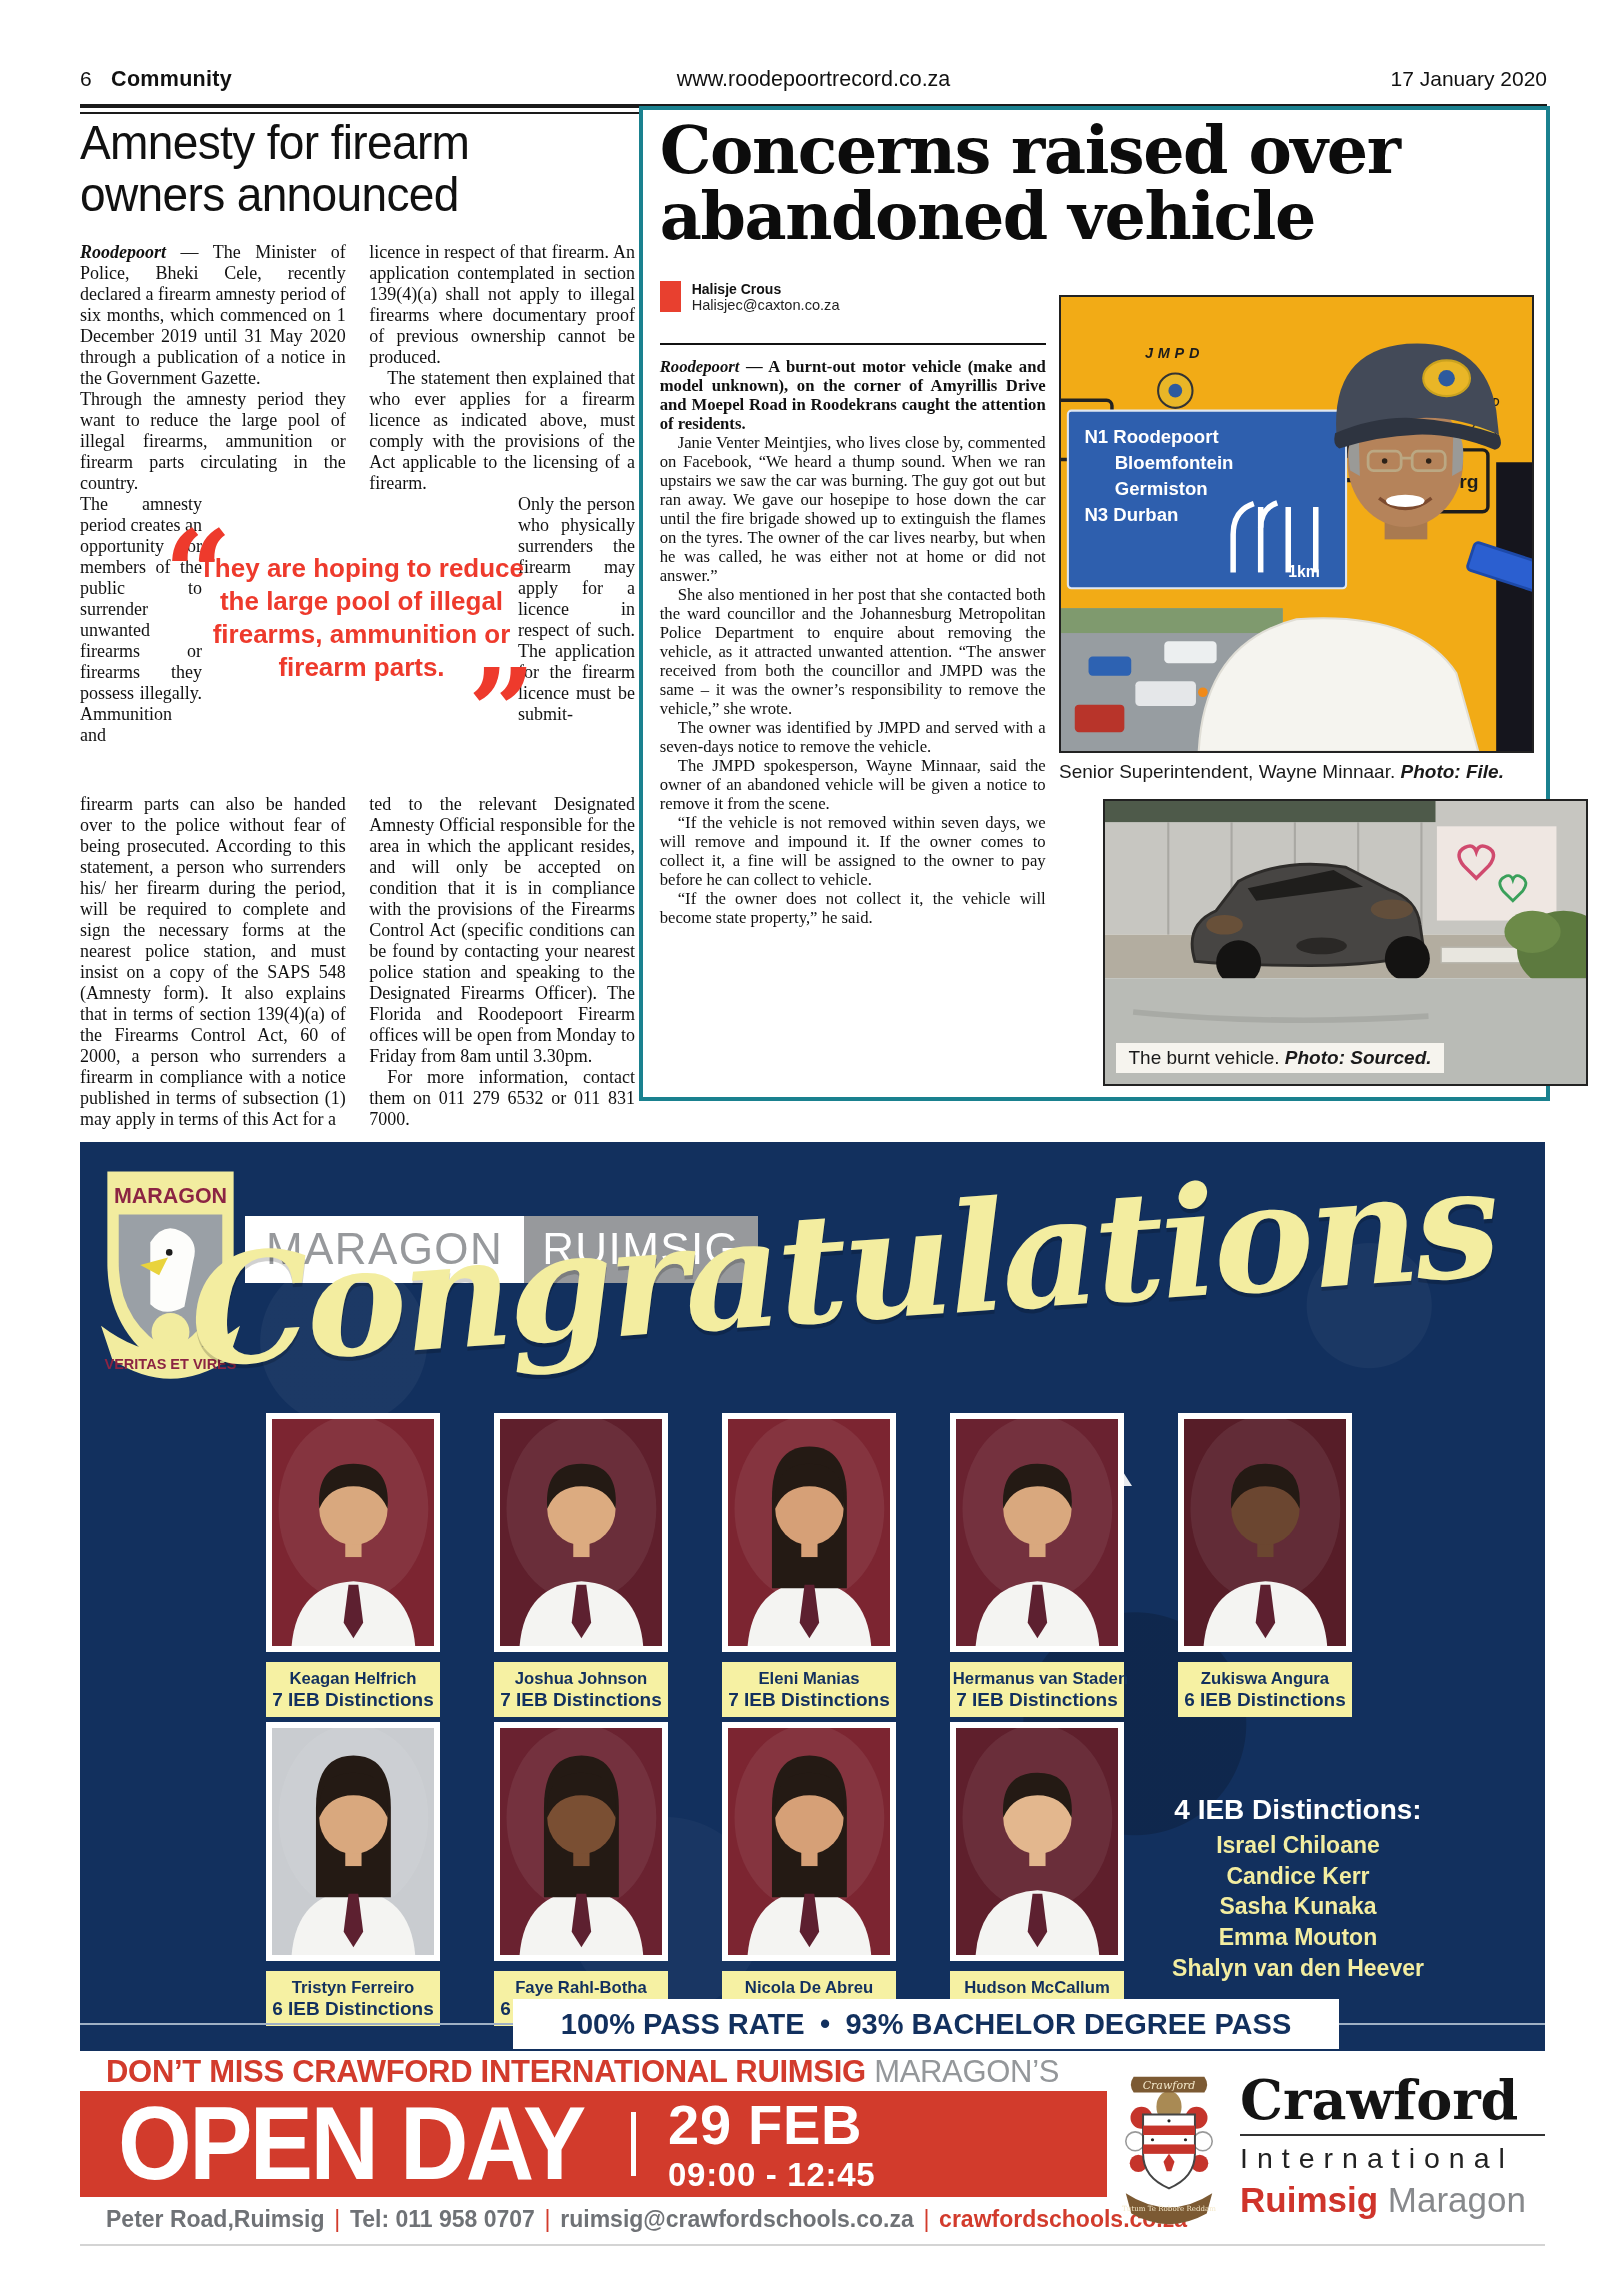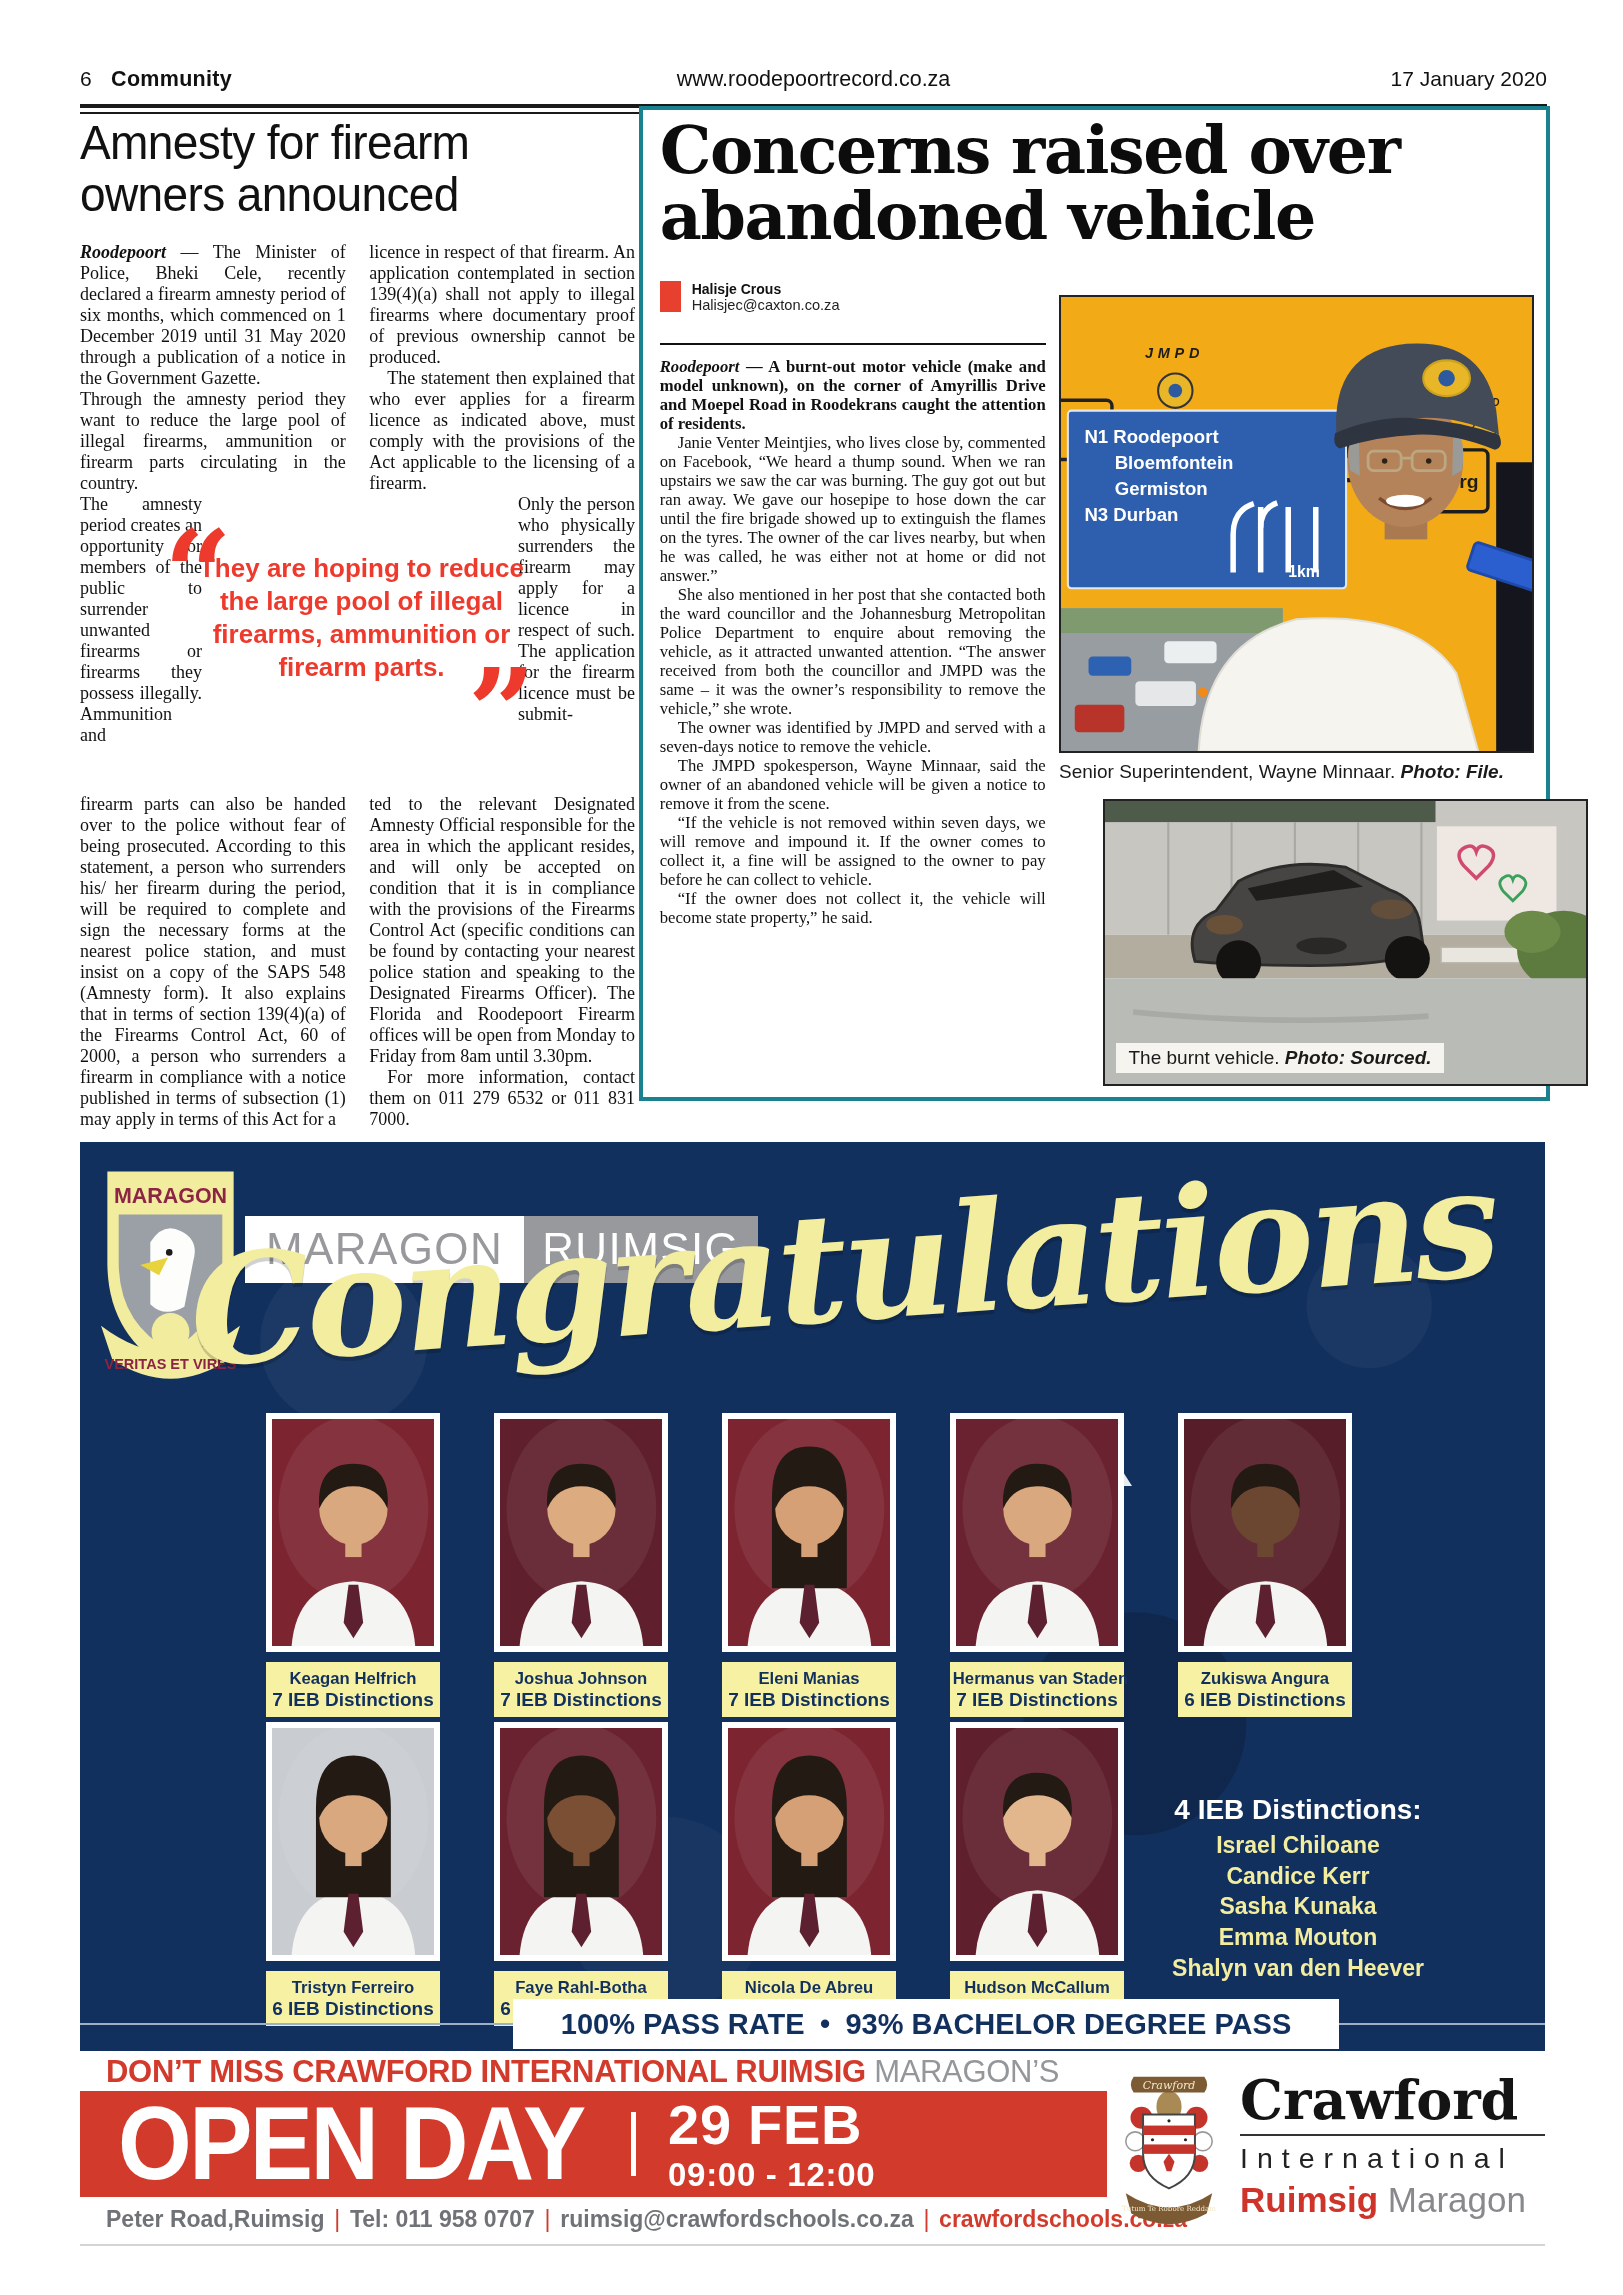--- a/index.html
+++ b/index.html
@@ -492,21 +492,21 @@
 
     <div class="ad-bottom">
       <div class="dontmiss">
         <span class="dm-red">DON’T MISS CRAWFORD INTERNATIONAL RUIMSIG</span><span class="dm-gray"> MARAGON’S</span>
       </div>
       <div class="banner">
         <div class="openday">OPEN DAY</div>
         <div class="bdiv"></div>
         <div class="bdate">
           <div class="bdate-big">29 FEB</div>
-          <div class="bdate-time">09:00 - 12:00</div>
+          <div class="bdate-time">09:00 - 12:45</div>
         </div>
       </div>
       <div class="contact">
         <span>Peter Road,Ruimsig</span><span class="c-sep">|</span><span>Tel: 011 958 0707</span><span class="c-sep">|</span><span>ruimsig@crawfordschools.co.za</span><span class="c-sep">|</span><span class="c-web">crawfordschools.co.za</span>
       </div>
       <div class="ad-rule"></div>
 
       <div class="crawford">
         <svg class="cw-crest" viewBox="0 0 130 210">
           <circle cx="30" cy="62" r="14" fill="#c5342b"></circle>

